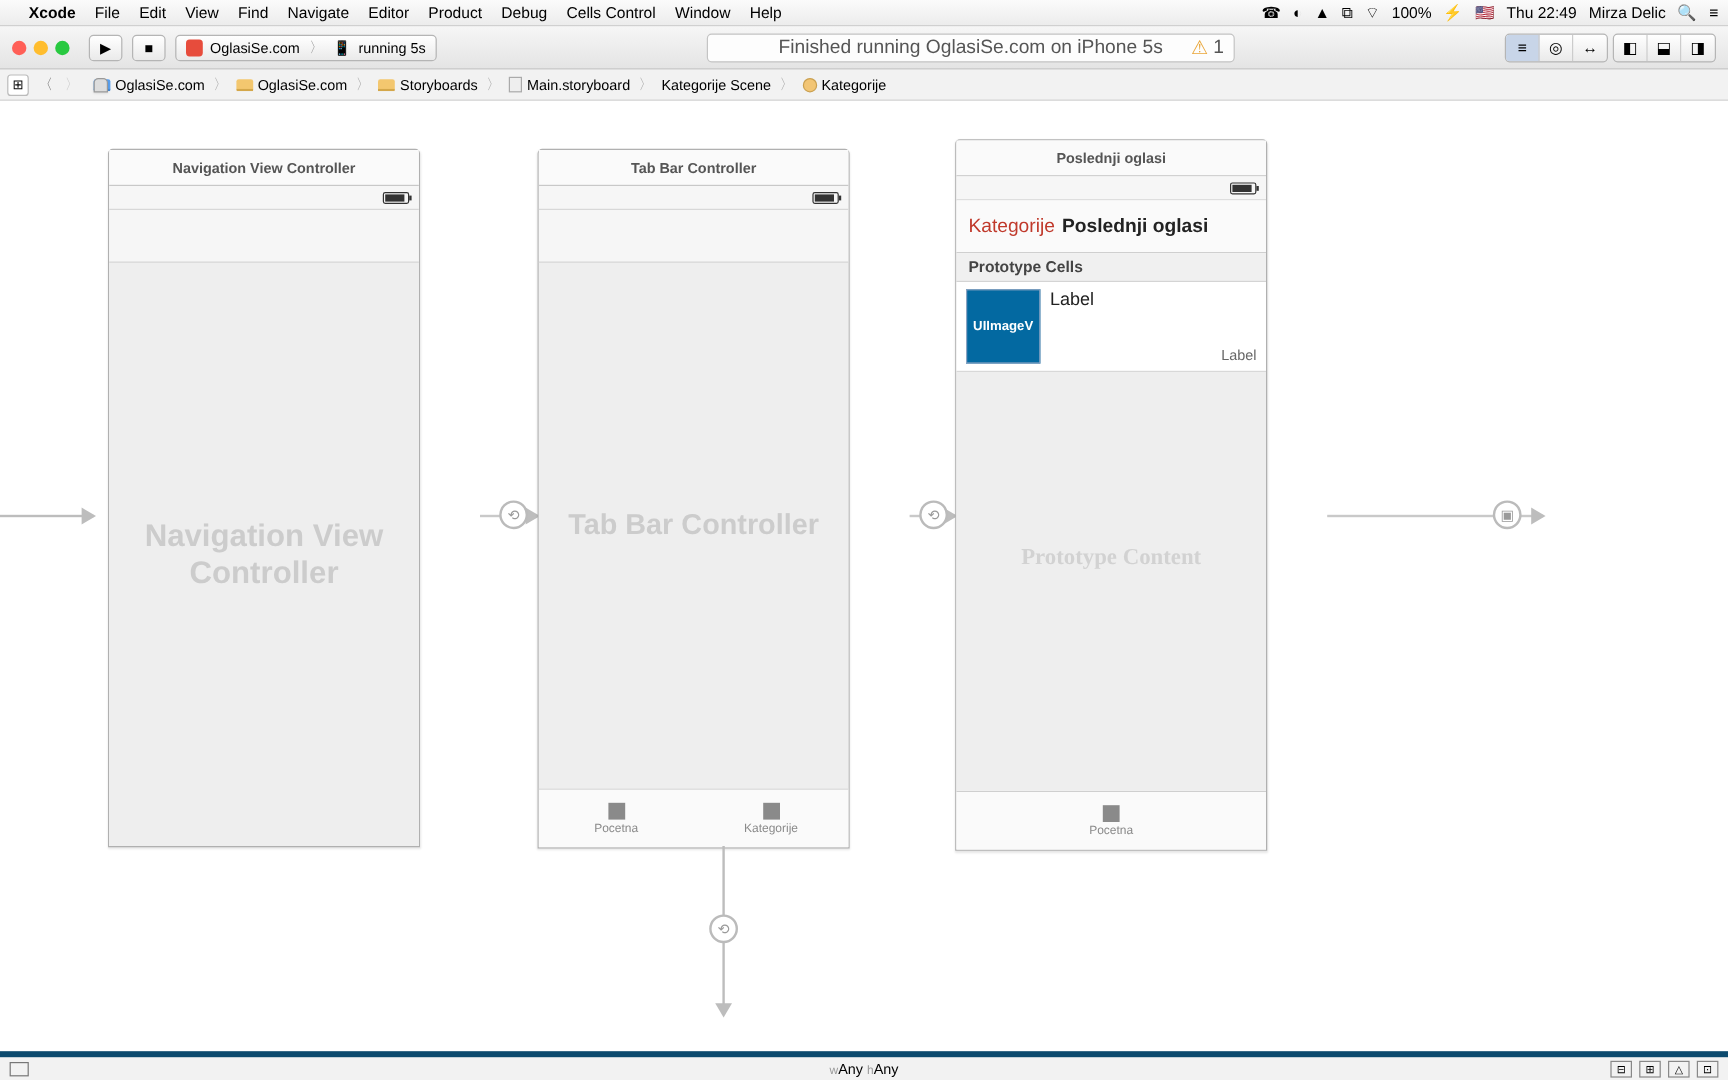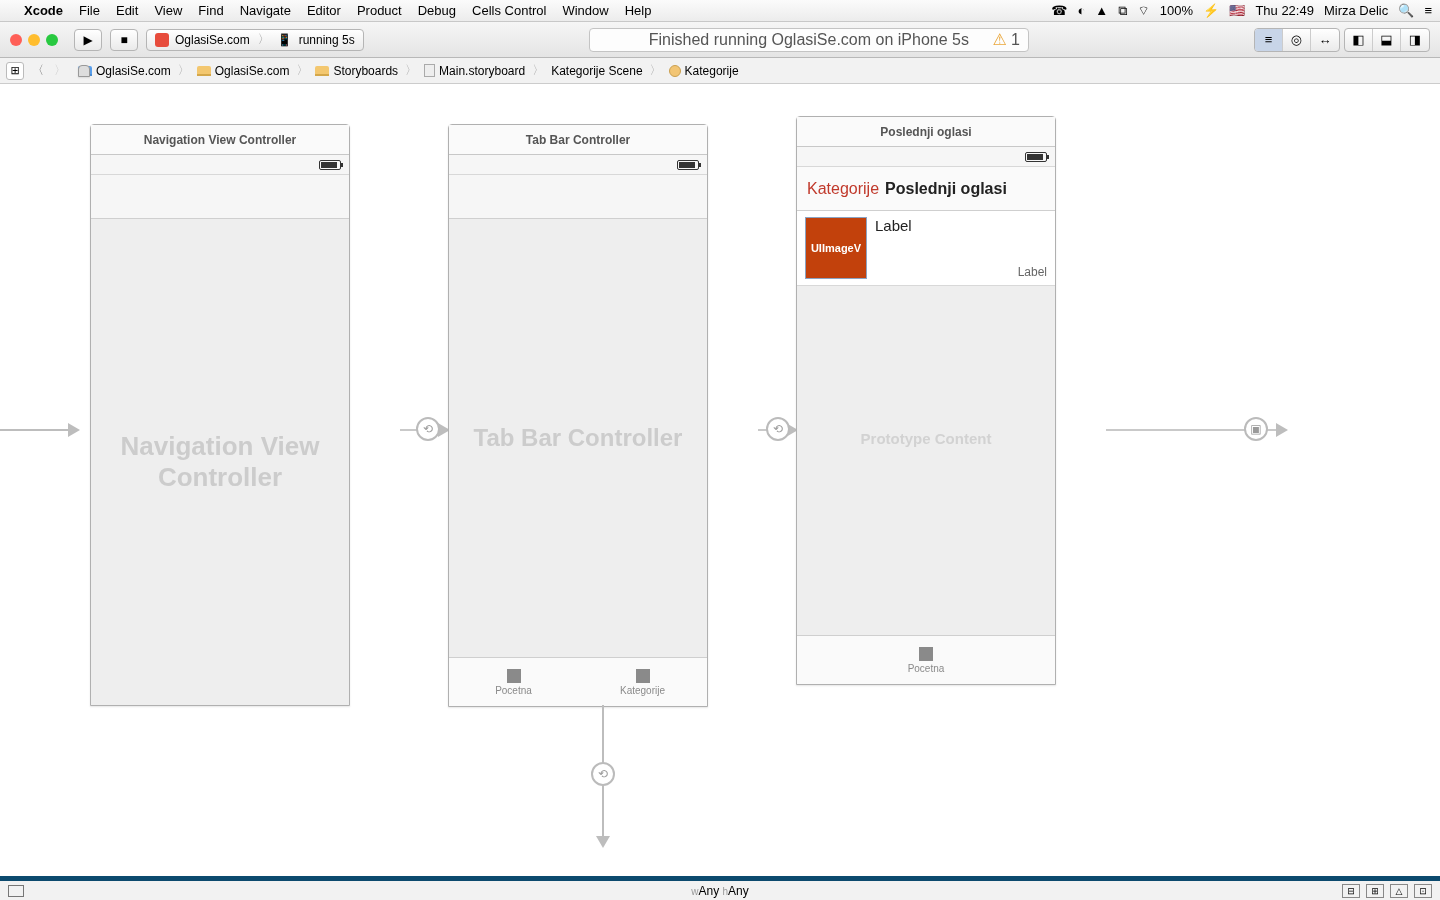--- a/index.html
+++ b/index.html
@@ -69,27 +69,27 @@
 
 .arrow { position:absolute; height:2px; background:#bdbdbd; }
 .arrow:after { content:""; position:absolute; right:-2px; top:-6px; border-left:12px solid #bdbdbd; border-top:7px solid transparent; border-bottom:7px solid transparent; }
 .segue-node { position:absolute; width:24px; height:24px; border:2px solid #bbb; border-radius:50%; background:#fff; display:flex; align-items:center; justify-content:center; font-size:12px; color:#9a9a9a; }
 
 
 .kat-back { color:#c0392b; font-size:16px; }
 .nav-title { font-size:16px; font-weight:bold; color:#222; }
 .proto-hdr { background:#f0f0f0; color:#444; font-weight:bold; font-size:13px; padding:4px 10px; border-bottom:1px solid #d4d4d4; }
 .proto-cell { display:flex; align-items:flex-start; padding:6px 8px; border-bottom:1px solid #d8d8d8; background:#fff; }
-.proto-cell .img { width:62px; height:62px; background:#c2410c; border:1px solid #8aa3c3; display:flex; align-items:center; justify-content:center; color:#fff; font-size:11px; font-weight:bold; }
+.proto-cell .img { width:62px; height:62px; background:#0369a1; border:1px solid #8aa3c3; display:flex; align-items:center; justify-content:center; color:#fff; font-size:11px; font-weight:bold; }
 .proto-cell .txts { flex:1; margin-left:8px; position:relative; height:62px; }
 .proto-cell .lbl1 { font-size:15px; color:#222; }
 .proto-cell .lbl2 { font-size:12px; color:#666; position:absolute; right:0; bottom:0; }
 .tableview .twmark { color:#d2d2d2; font-weight:bold; text-align:center; }
 .tableview .twmark .t1 { font-size:26px; }
-.tableview .twmark .t2 { font-size:15px; margin-top:4px; }
+.tableview .twmark .t2 { font-size:19px; margin-top:4px;font-family:Liberation Serif, serif; }
 
 
 .bottombar { position:absolute; left:0; right:0; bottom:0; height:24px; background:#f2f2f2; border-top:5px solid #0c4a6e; display:flex; align-items:center; font-size:12px; padding:0 8px; }
 .bottombar .bicon { width:16px; height:12px; border:1px solid #777; margin-right:auto; }
 .bottombar .sizeclass { position:absolute; left:50%; transform:translateX(-50%); }
 .bottombar .sizeclass .pre { color:#999; font-size:10px; }
 .bottombar .rtools { display:flex; gap:6px; margin-left:auto; }
 .bottombar .rtools .rt { width:18px; height:14px; border:1px solid #888; font-size:9px; display:flex; align-items:center; justify-content:center; }
 
 
@@ -238,20 +238,21 @@
 
   <div class="scene post" style="left:796px; top:32px;">
     <div class="title">Poslednji oglasi</div>
     <div class="statusbar">
         <div class="bat"></div>
       </div>
     <div class="navbar" style="background:#fafafa;">
       <span class="kat-back">Kategorije</span>
       <span class="nav-title">Poslednji oglasi</span>
     </div>
+    <div class="proto-hdr">Prototype Cells</div>
     <div class="proto-cell">
       <div class="img">UIImageV</div>
       <div class="txts">
         <div class="lbl1">Label</div>
         <div class="lbl2">Label</div>
       </div>
     </div>
     <div class="body tableview">
       <div class="twmark" style="position:absolute;top:40%;left:0;right:0;">
         <div class="t2">Prototype Content</div>

